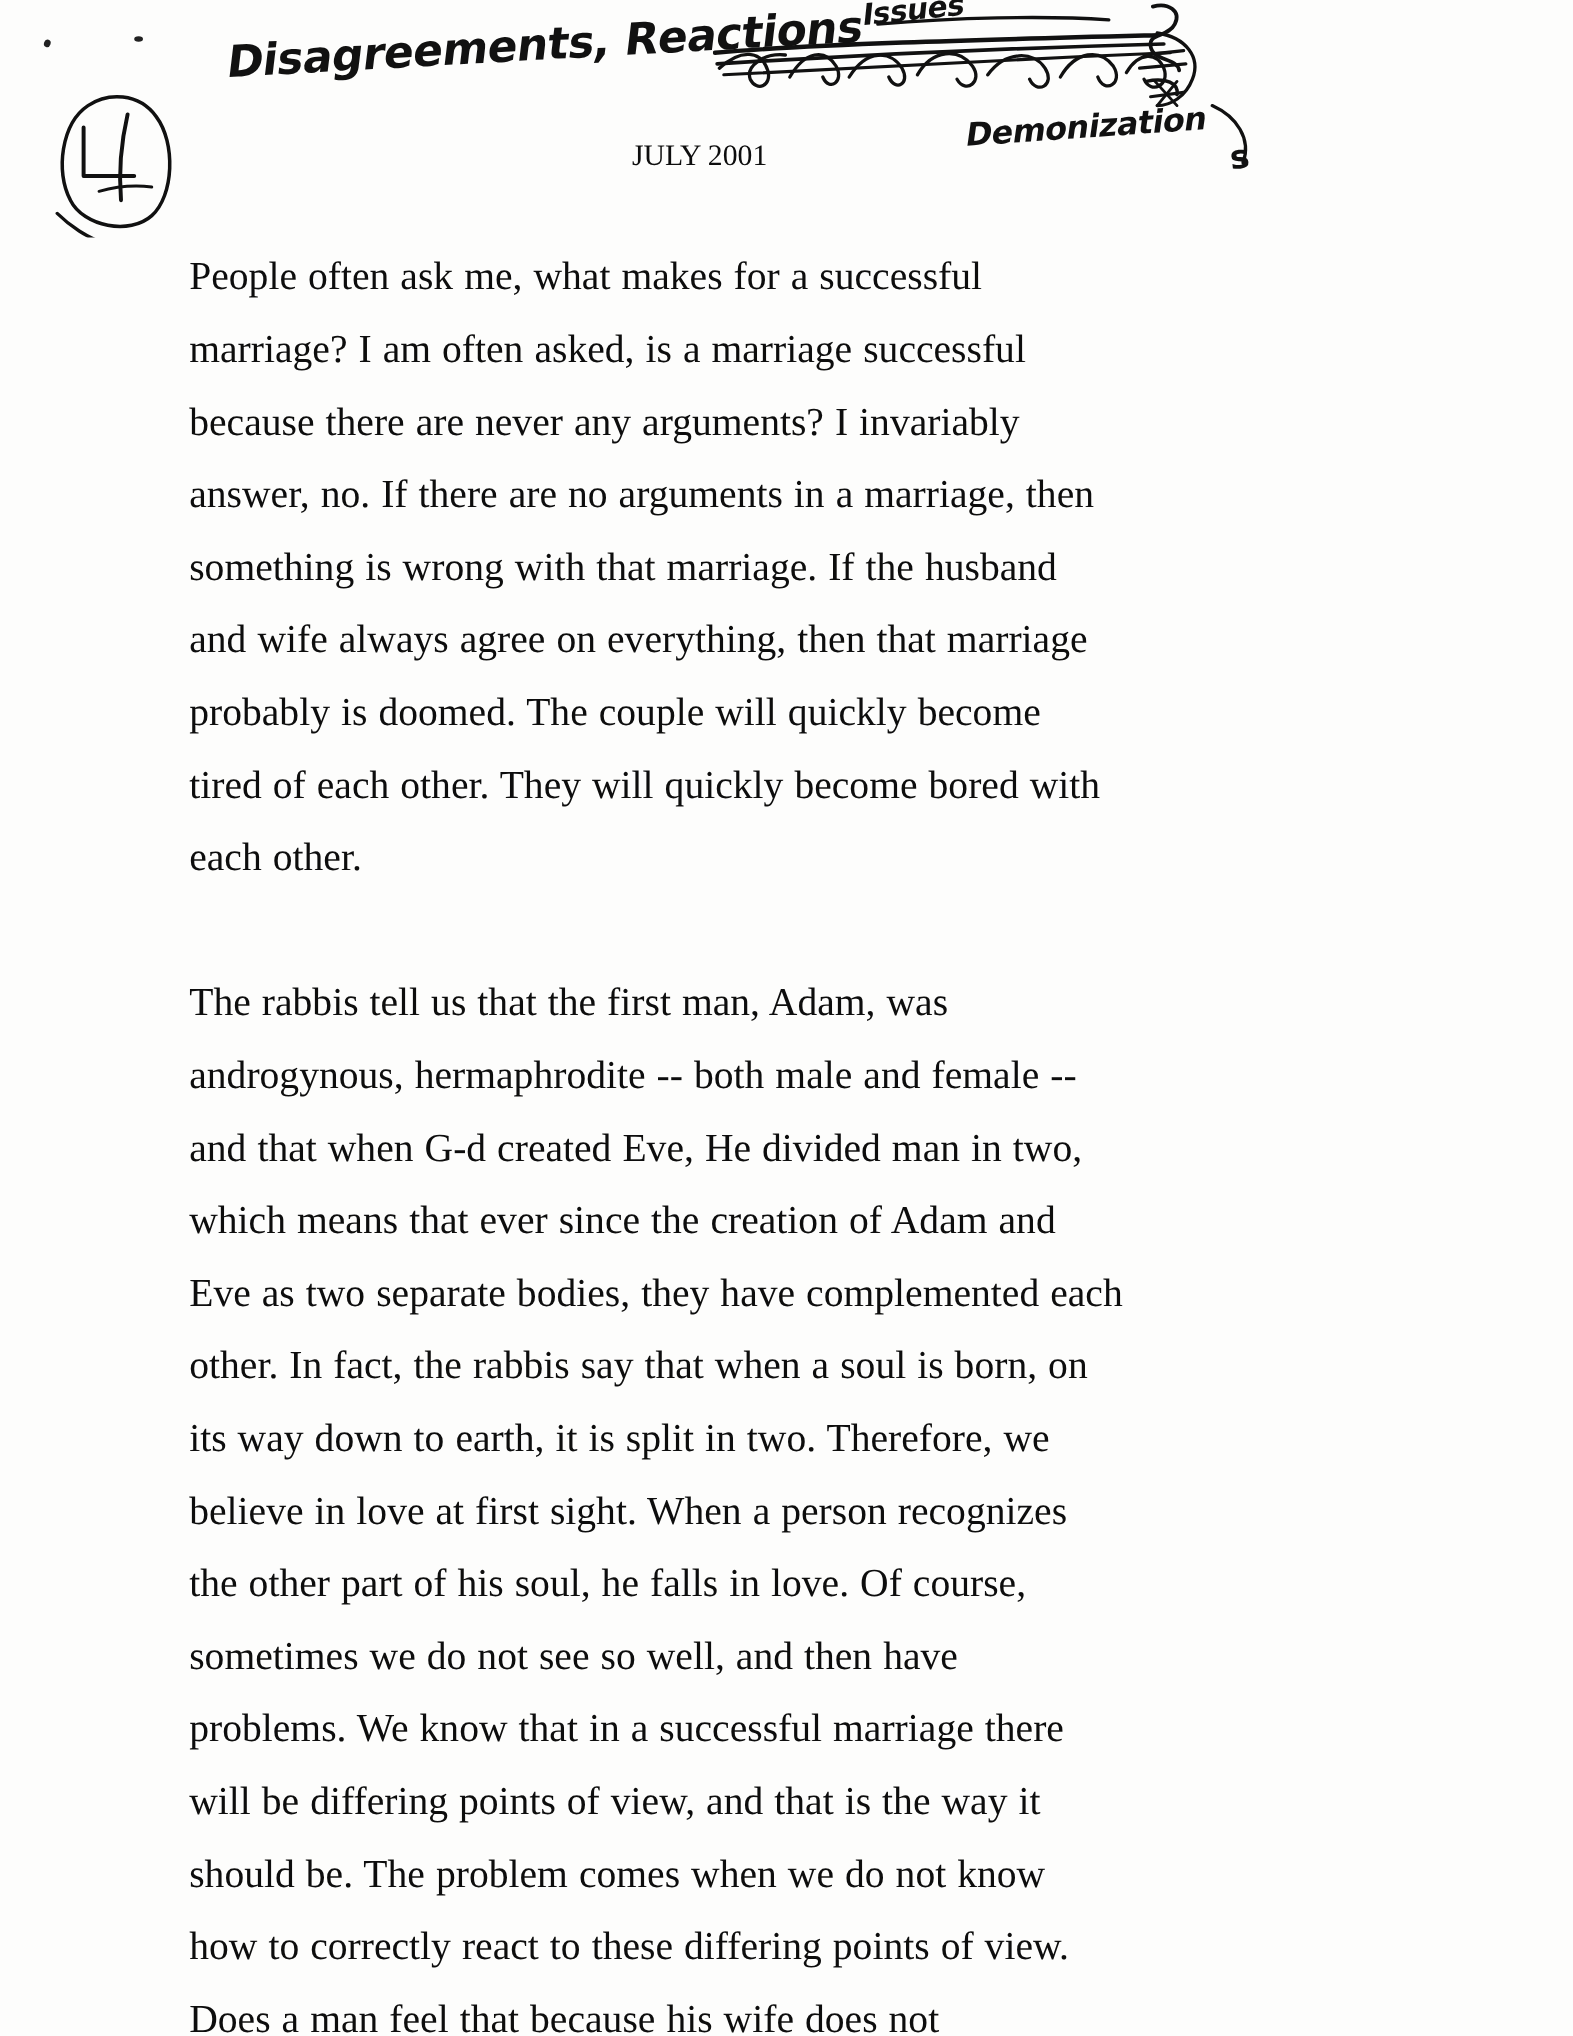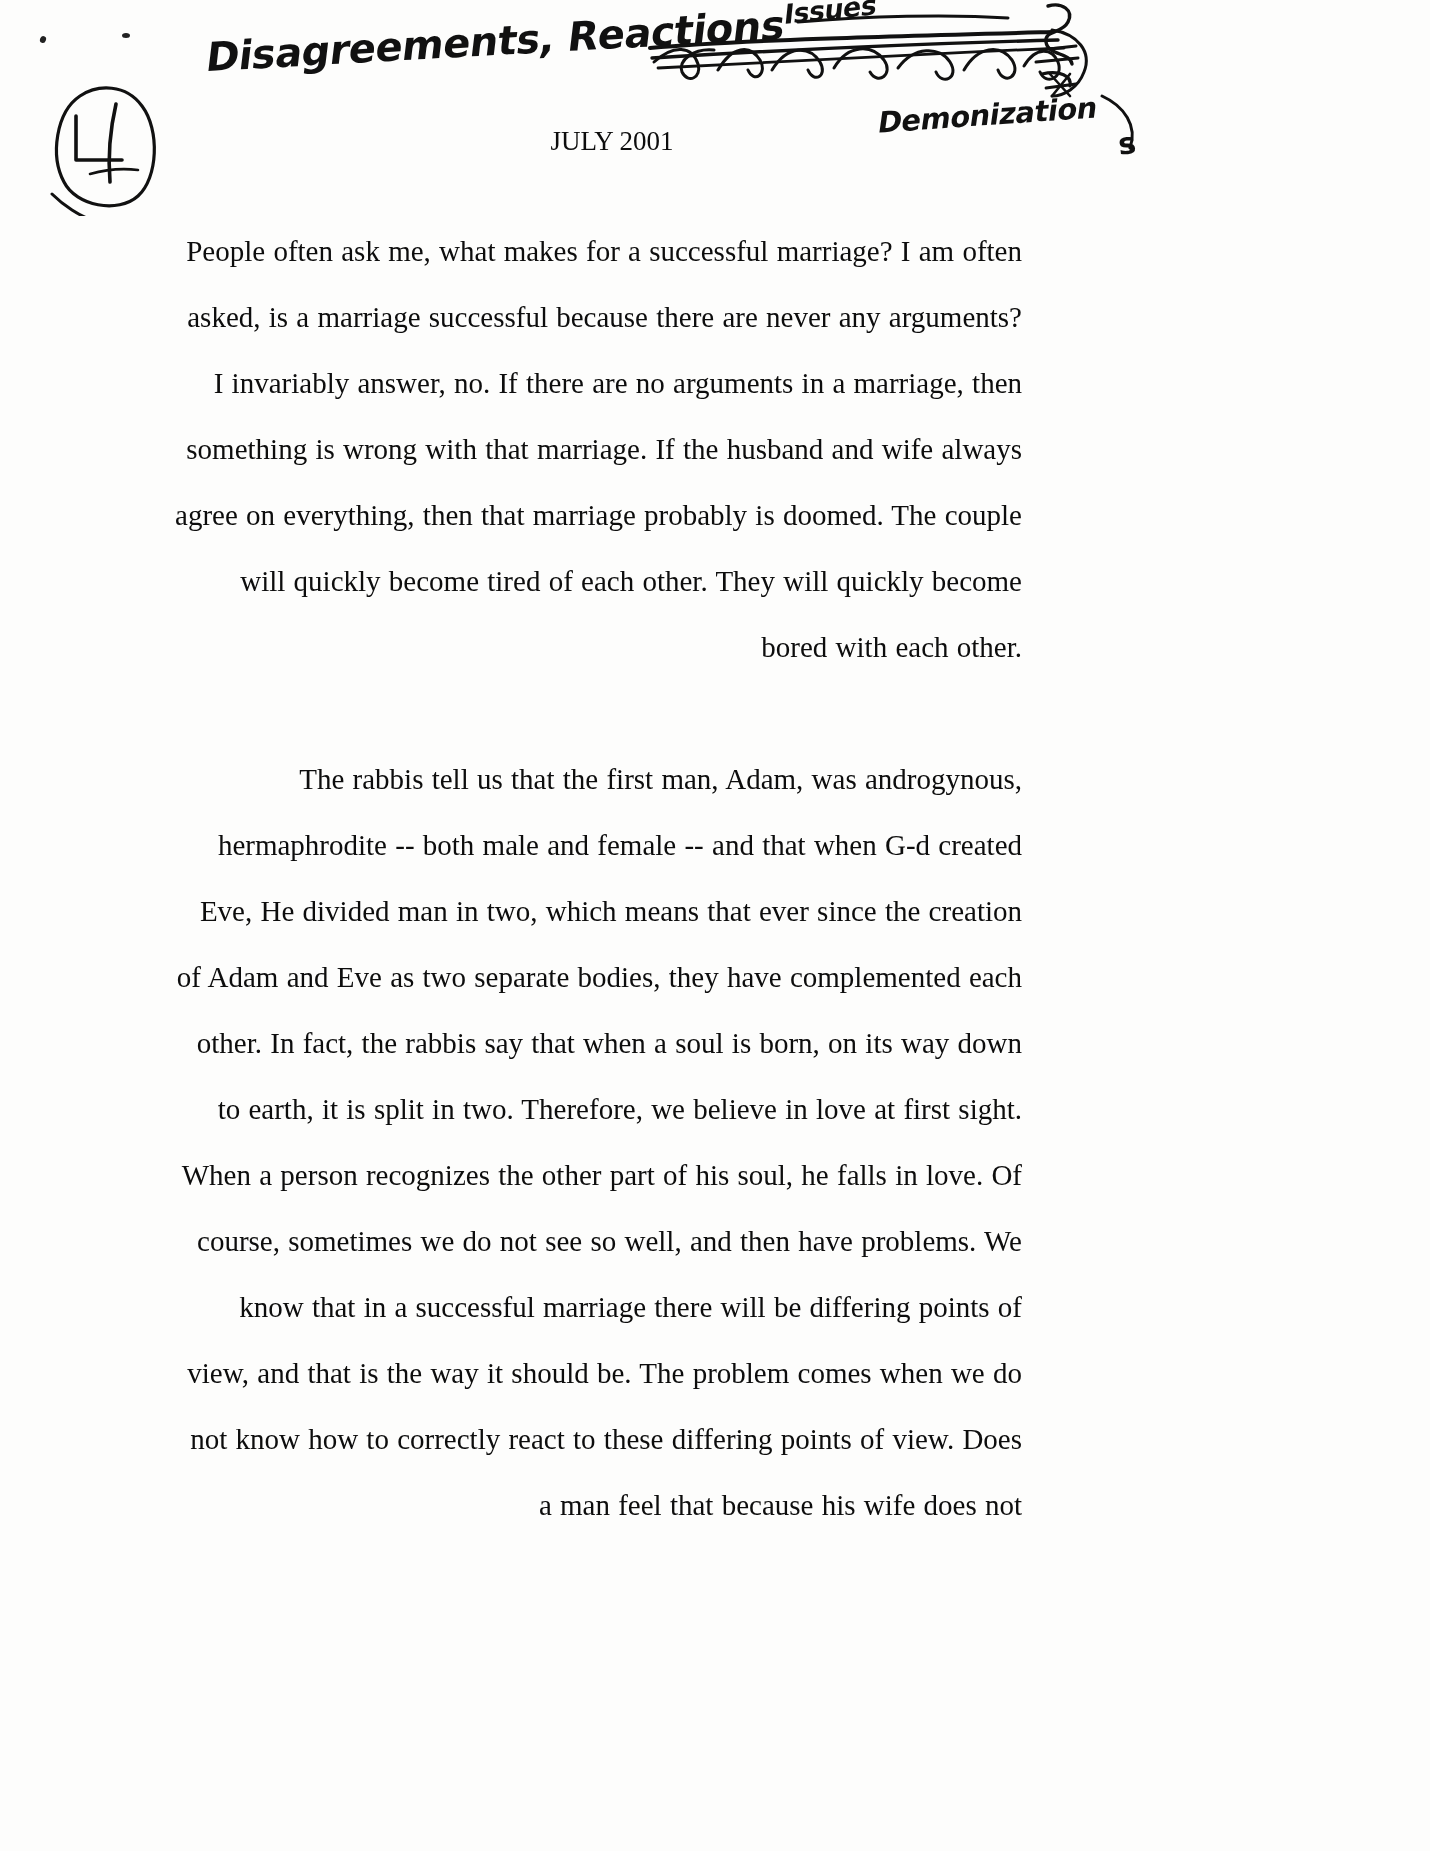--- a/index.html
+++ b/index.html
@@ -100,40 +100,40 @@
     top: 33px;
     width: 8px;
     height: 5px;
     background: #222;
     border-radius: 50%;
   }
 
   
   #doc-header {
     position: absolute;
-    left: 172px;
+    left: 196px;
     top: 120px;
     width: 880px;
     text-align: center;
     font-size: 27px;
     line-height: 42px;
   }
   #doc-header .line { display: block; }
 
   #doc-body {
     position: absolute;
     left: 172px;
     top: 218px;
     width: 850px;
   }
   #doc-body p {
     margin: 0 0 0 0;
-    font-size: 29px;
+    font-size: 36px;
     line-height: 66px;
-    text-align: right;
+    text-align: left;
     word-spacing: 1px;
   }
   #doc-body p + p {
     margin-top: 66px;
     font-family: Liberation Serif, serif;
   }
 </style>
 </head>
 <body>
 

